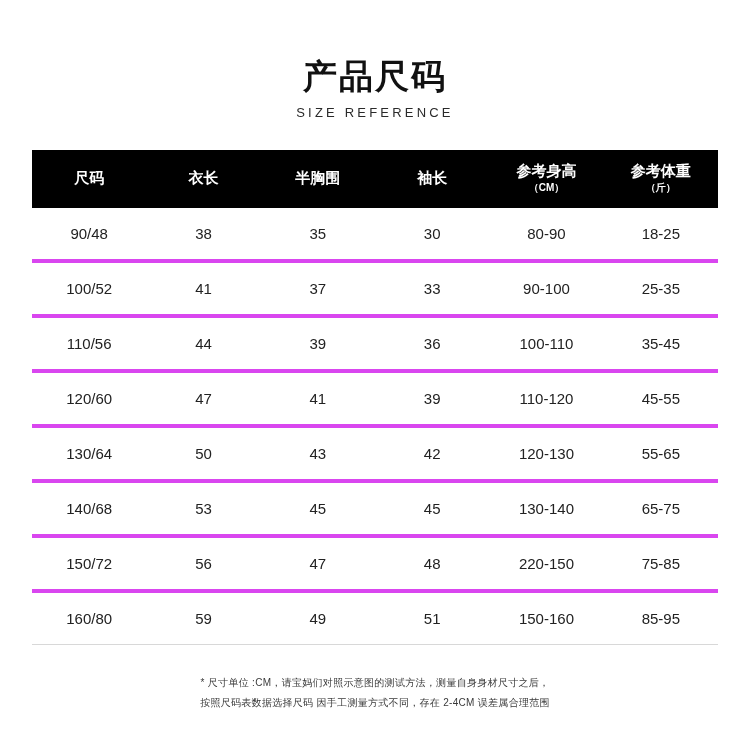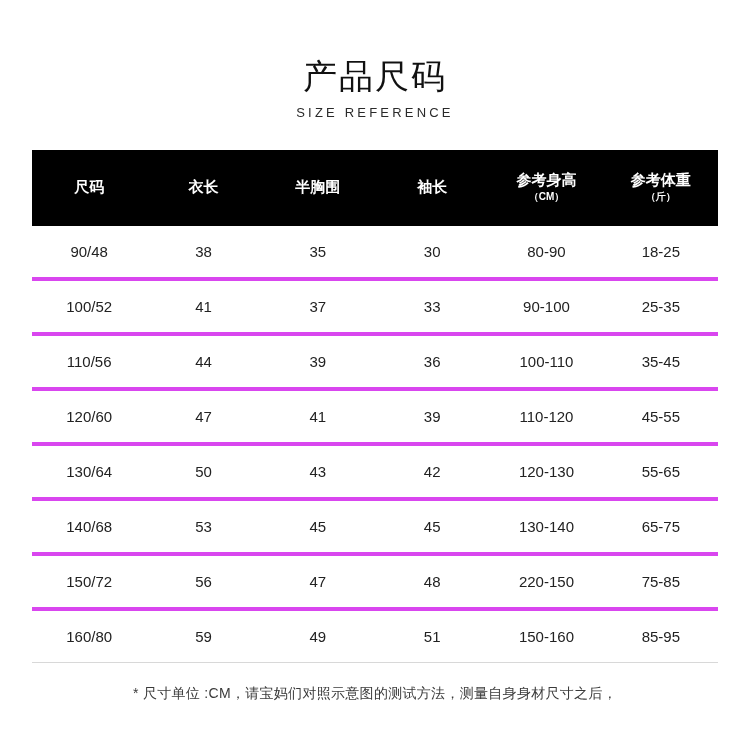--- a/index.html
+++ b/index.html
@@ -19,21 +19,21 @@
     width: 750px;
     height: 750px;
     box-sizing: border-box;
   }
   .header {
     text-align: center;
     padding-top: 56px;
   }
   .title {
     font-size: 34px;
-    font-weight: normal;
+    font-weight: bold;
     letter-spacing: 2px;
     color: #111111;
     line-height: 1.2;
   }
   .subtitle {
     margin-top: 8px;
     font-size: 13px;
     letter-spacing: 3.2px;
     color: #2a2a2a;
     font-weight: normal;
@@ -47,21 +47,21 @@
     table-layout: fixed;
   }
   table.size-table thead th {
     background: #000000;
     color: #ffffff;
     font-size: 15px;
     font-weight: bold;
     height: 44px;
     vertical-align: middle;
     text-align: center;
-    padding: 16px;
+    padding: 7px;
   }
   .th-inner {
     display: block;
     line-height: 1.1;
   }
   .th-unit {
     display: block;
     font-size: 10px;
     font-weight: bold;
     letter-spacing: 0;
@@ -73,23 +73,23 @@
     vertical-align: middle;
     font-size: 15px;
     color: #222222;
     border-bottom: 4px solid #d946ef;
     padding: 0;
   }
   table.size-table tbody tr:last-child td {
     border-bottom: 1px solid #d8d8d8;
   }
   .note {
-    margin-top: 16px;
-    text-align: center;
-    font-size: 14px;
+    margin-top: 28px;
+    text-align: center;
+    font-size: 10px;
     color: #3a3a3a;
     line-height: 2;
   }
   .note div {
     letter-spacing: 0.3px;
   }
 </style>
 </head>
 <body>
 
@@ -194,15 +194,16 @@
           <td>51</td>
           <td>150-160</td>
           <td>85-95</td>
         </tr>
       </tbody>
     </table>
   </div>
 
   <div class="note">
     <div>* 尺寸单位 :CM，请宝妈们对照示意图的测试方法，测量自身身材尺寸之后，</div>
+    <div>按照尺码表数据选择尺码  因手工测量方式不同，存在 2-4CM 误差属合理范围</div>
   </div>
 
 </div>
 
 </body></html>

